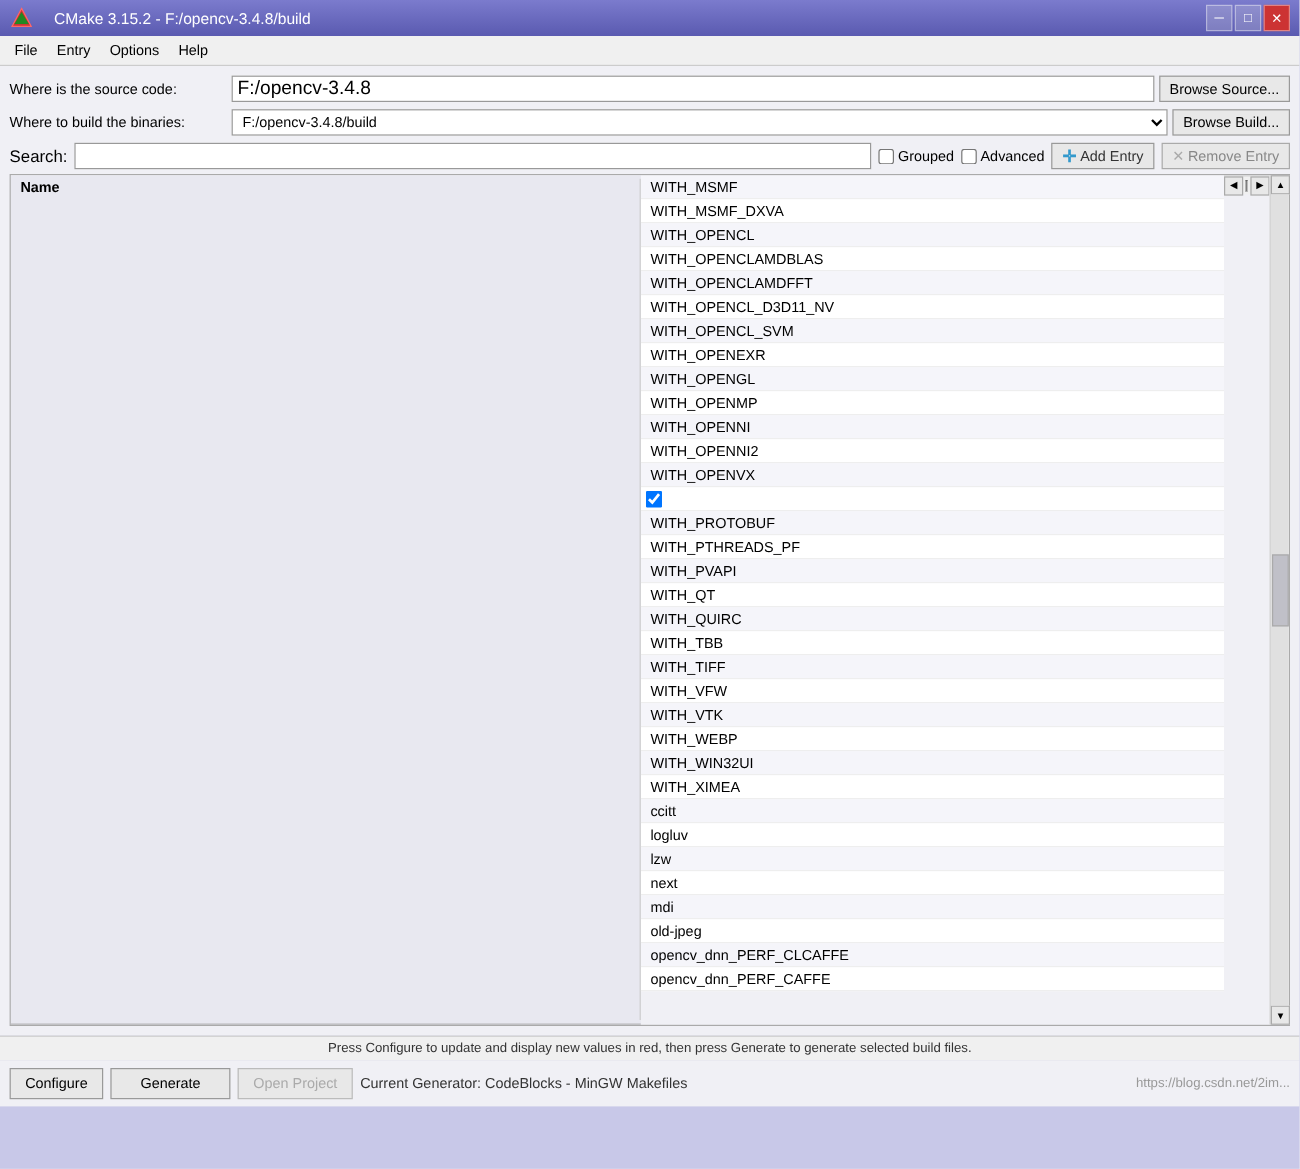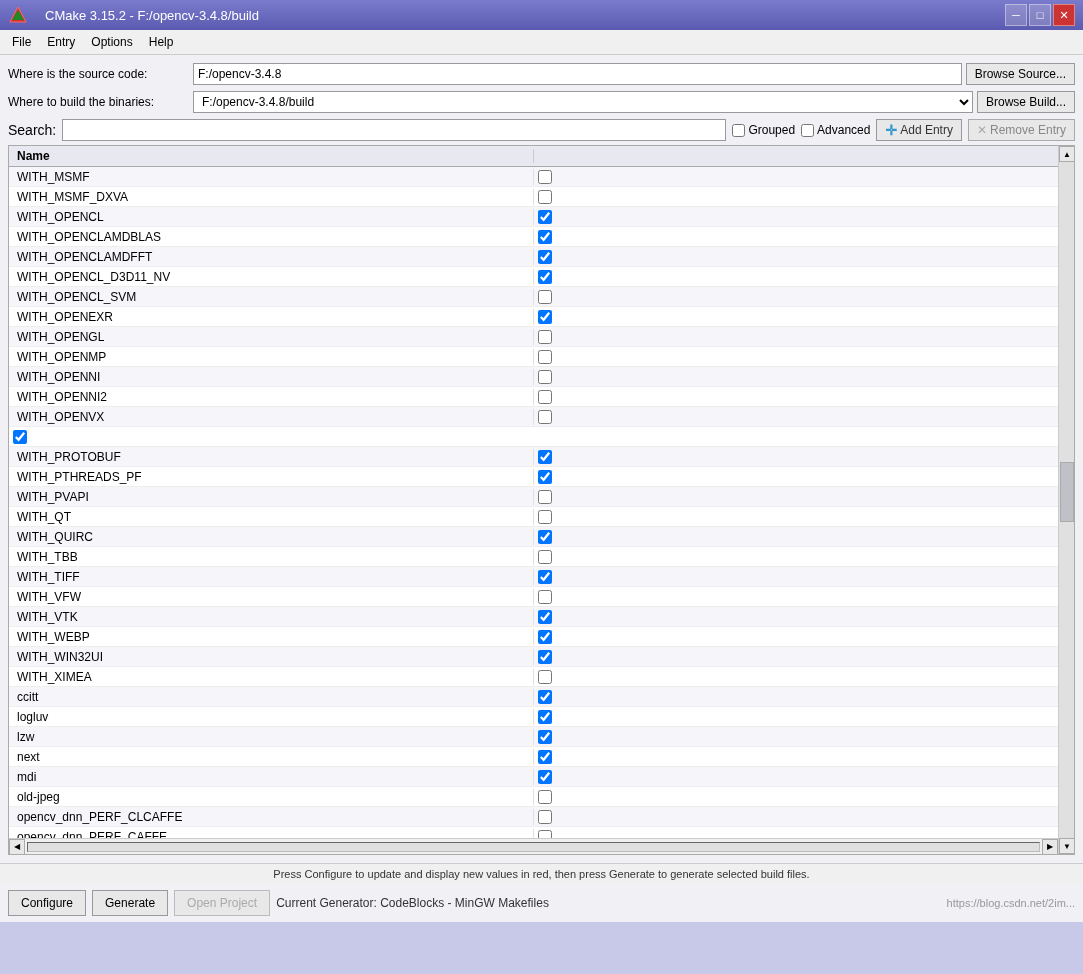--- a/index.html
+++ b/index.html
@@ -77,21 +77,21 @@
     .row-label {
       width: 185px;
       font-size: 12px;
       flex-shrink: 0;
     }
     .path-input {
       flex: 1;
       height: 22px;
       border: 1px solid #999;
       padding: 2px 4px;
-      font-size: 12px;
+      font-size: 16px;
       background: white;
     }
     .browse-btn {
       margin-left: 4px;
       height: 22px;
       padding: 0 8px;
       font-size: 12px;
       background: #e8e8e8;
       border: 1px solid #999;
       cursor: pointer;
@@ -246,21 +246,21 @@
     .config-btn {
       height: 26px;
       padding: 0 12px;
       font-size: 12px;
       background: #e8e8e8;
       border: 1px solid #999;
       cursor: pointer;
     }
     .generate-btn {
       height: 26px;
-      padding: 0 12px;
+      padding: 0 24px;
       font-size: 12px;
       background: #e8e8e8;
       border: 1px solid #999;
       cursor: pointer;
     }
     .open-project-btn {
       height: 26px;
       padding: 0 12px;
       font-size: 12px;
       background: #e8e8e8;
@@ -383,21 +383,21 @@
       <span class="plus-icon">✛</span>
       <span>Add Entry</span>
     </button>
     <button class="remove-entry-btn">
       <span style="color:#aaa;">✕</span>
       <span>Remove Entry</span>
     </button>
   </div>
 
   <div class="table-wrapper">
-    <div style="flex:1; display:flex; flex-direction:column; overflow:hidden;">
+    <div style="flex:1; display:flex; flex-direction:row; overflow:hidden;">
 
       <div class="table-header">
         <div class="col-name-header">Name</div>
       </div>
 
       <div class="table-scroll-body" id="table-body">
       <div class="table-row">
             <div class="col-name">WITH_MSMF</div>
             <div class="col-value">
               <input type="checkbox" style="">

